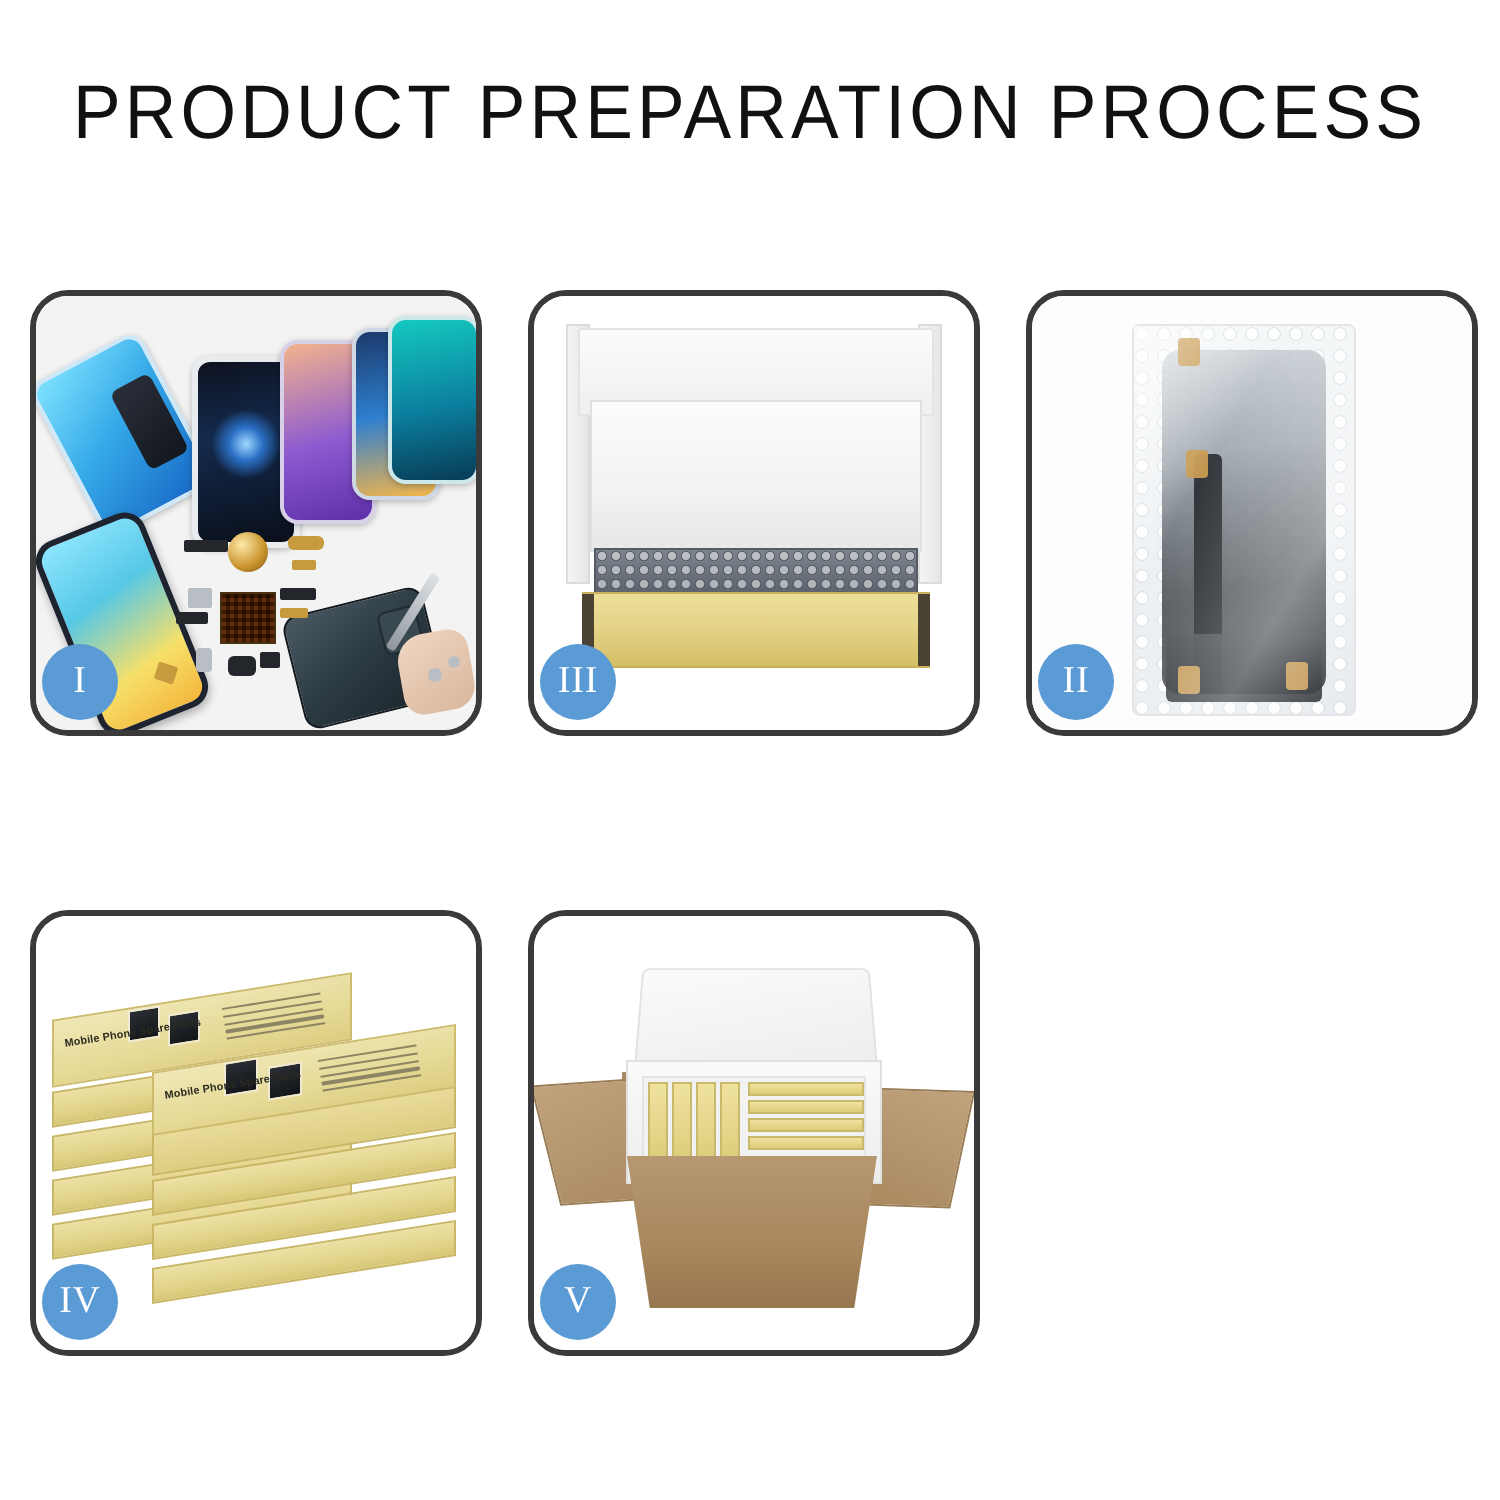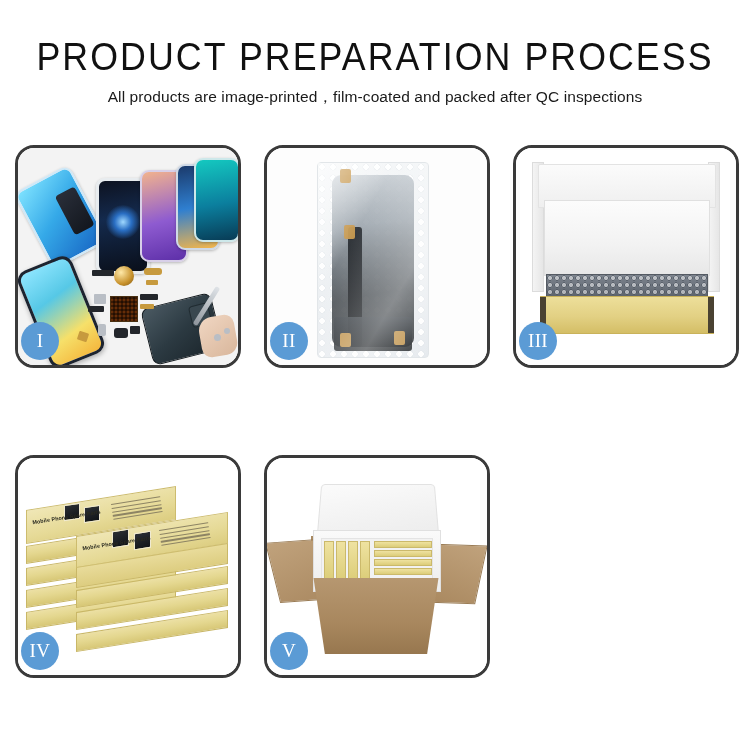--- a/index.html
+++ b/index.html
@@ -420,21 +420,20 @@
     width:16px; height:14px;
     background:#a07f56; opacity:.8;
     transform: skewY(16deg);
   }
 </style>
 </head>
 <body>
 
 <div class="header">
   <div class="main-title">PRODUCT PREPARATION PROCESS</div>
-  <div class="sub-title">All products are image-printed，film-coated and packed after QC inspections</div>
 </div>
 
 <div class="grid">
 
   <div class="panel p1">
     <div class="panel-inner">
       <div class="ph-screen ph1"></div>
       <div class="ph-screen ph2"></div>
       <div class="ph-screen ph3"></div>
       <div class="ph-screen ph4"></div>
@@ -457,46 +456,46 @@
       <div class="part silver" style="left:80px;top:176px;width:8px;height:12px;border-radius:2px;"></div>
       <div class="part dark" style="left:96px;top:180px;width:14px;height:10px;border-radius:3px;"></div>
       <div class="part dark" style="left:112px;top:178px;width:10px;height:8px;"></div>
       <div class="part gold" style="left:60px;top:184px;width:10px;height:9px;transform:rotate(18deg);"></div>
       <div class="part silver" style="left:196px;top:186px;width:7px;height:7px;border-radius:50%;"></div>
       <div class="part silver" style="left:206px;top:180px;width:6px;height:6px;border-radius:50%;"></div>
     </div>
     <div class="badge">I</div>
   </div>
 
+  <div class="panel p3">
+    <div class="panel-inner">
+      <div class="box3-flapL"></div>
+      <div class="box3-flapR"></div>
+      <div class="box3-lid"></div>
+      <div class="box3-foam"></div>
+      <div class="box3-bubble"></div>
+      <div class="box3-base"></div>
+    </div>
+    <div class="badge">III</div>
+  </div>
+
   <div class="panel p2">
     <div class="panel-inner">
       <div class="bubble-bag">
         <div class="bag-part"></div>
         <div class="bag-flex"></div>
         <div class="bag-bottom"></div>
         <div class="bag-tape" style="left:22px;top:6px;"></div>
         <div class="bag-tape" style="left:26px;top:62px;"></div>
         <div class="bag-tape" style="left:22px;bottom:10px;"></div>
         <div class="bag-tape" style="left:76px;bottom:12px;"></div>
         <div class="bag-sheen"></div>
       </div>
     </div>
     <div class="badge">II</div>
-  </div>
-
-  <div class="panel p3">
-    <div class="panel-inner">
-      <div class="box3-flapL"></div>
-      <div class="box3-flapR"></div>
-      <div class="box3-lid"></div>
-      <div class="box3-foam"></div>
-      <div class="box3-bubble"></div>
-      <div class="box3-base"></div>
-    </div>
-    <div class="badge">III</div>
   </div>
 
   <div class="panel p4">
     <div class="panel-inner">
       <div class="stack">
         <div class="sbox" style="left:2px;top:118px;width:150px;height:18px;"></div>
         <div class="sbox" style="left:2px;top:96px;width:150px;height:18px;"></div>
         <div class="sbox" style="left:2px;top:74px;width:150px;height:18px;"></div>
         <div class="sbox" style="left:2px;top:52px;width:150px;height:18px;"></div>
 

